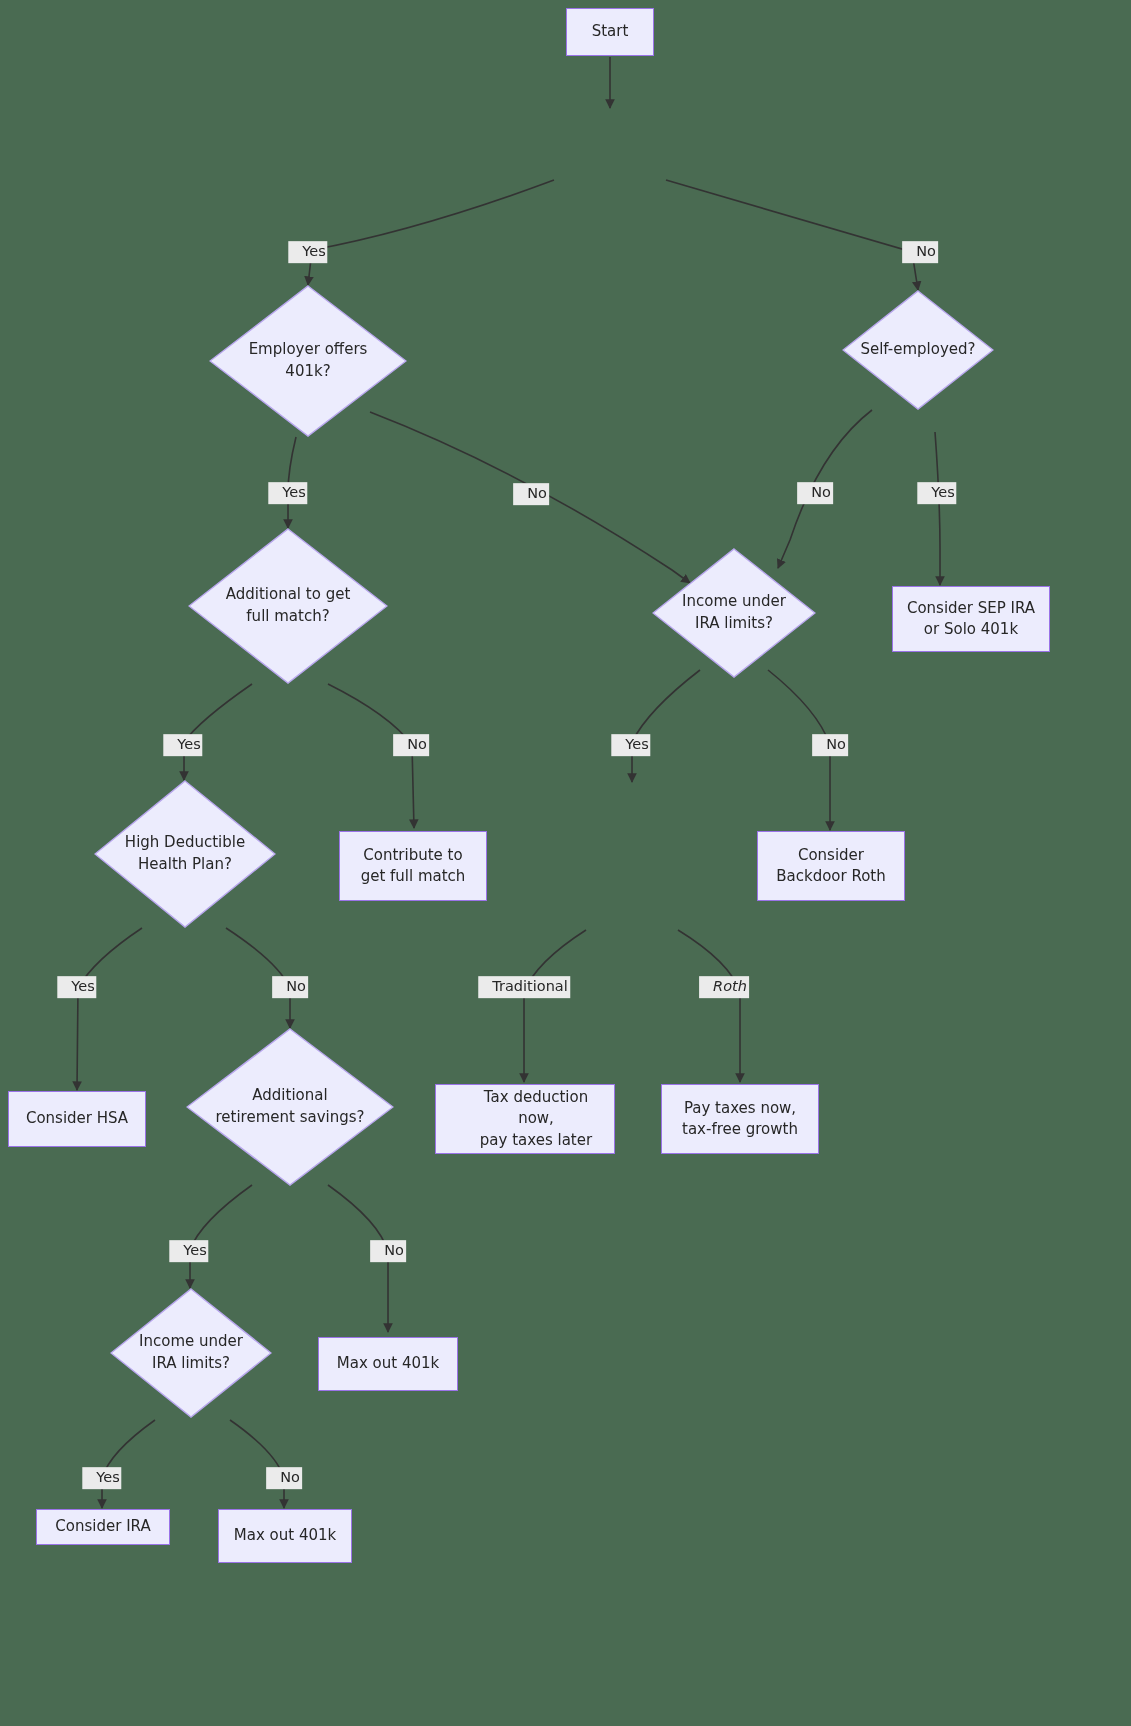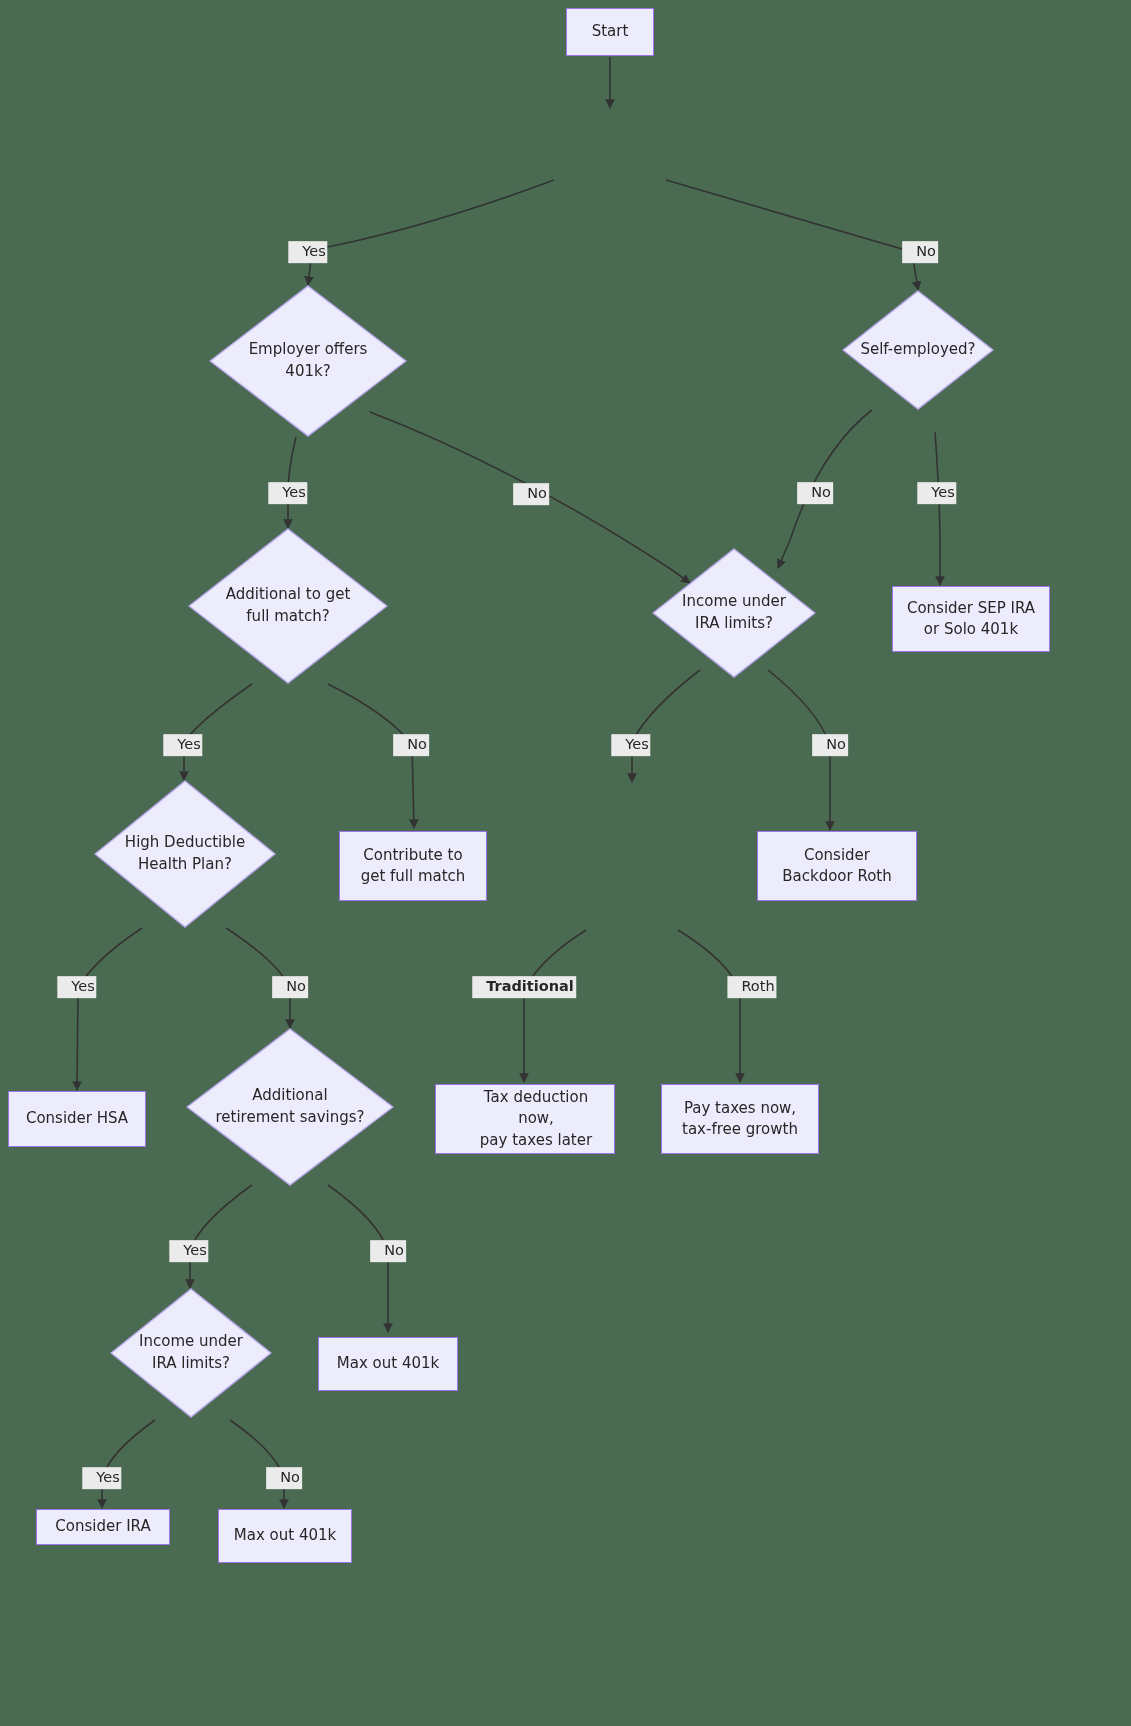--- a/index.html
+++ b/index.html
@@ -198,21 +198,21 @@
   </div>
 
   <div class="node rect" style="left:339px; top:831px; width:148px; height:70px;">
     <div>
       <div>Contribute to</div>
       <div>get full match</div>
     </div>
   </div>
 
 
-  <div class="node rect" style="left:757px; top:831px; width:160px; height:70px;">
+  <div class="node rect" style="left:757px; top:831px; width:148px; height:70px;">
     <div>
       <div>Consider</div>
       <div>Backdoor Roth</div>
     </div>
   </div>
 
   <div class="node rect" style="left:8px; top:1091px; width:138px; height:56px;">
     <span>Consider HSA</span>
   </div>
 
@@ -277,22 +277,22 @@
 
   <div class="edge-label" style="left:183px; top:745px;">Yes</div>
   <div class="edge-label" style="left:411px; top:745px;">No</div>
 
   <div class="edge-label" style="left:631px; top:745px;">Yes</div>
   <div class="edge-label" style="left:830px; top:745px;">No</div>
 
   <div class="edge-label" style="left:77px; top:987px;">Yes</div>
   <div class="edge-label" style="left:290px; top:987px;">No</div>
 
-  <div class="edge-label" style="left:524px; top:987px;font-weight:bold;">Traditional</div>
-  <div class="edge-label" style="left:752px; top:987px;">Roth</div>
+  <div class="edge-label" style="left:524px; top:987px;">Traditional</div>
+  <div class="edge-label" style="left:724px; top:987px;font-style:italic;">Roth</div>
 
   <div class="edge-label" style="left:189px; top:1251px;">Yes</div>
   <div class="edge-label" style="left:388px; top:1251px;">No</div>
 
   <div class="edge-label" style="left:102px; top:1478px;">Yes</div>
   <div class="edge-label" style="left:284px; top:1478px;">No</div>
 
 </div>
 
 </body></html>

